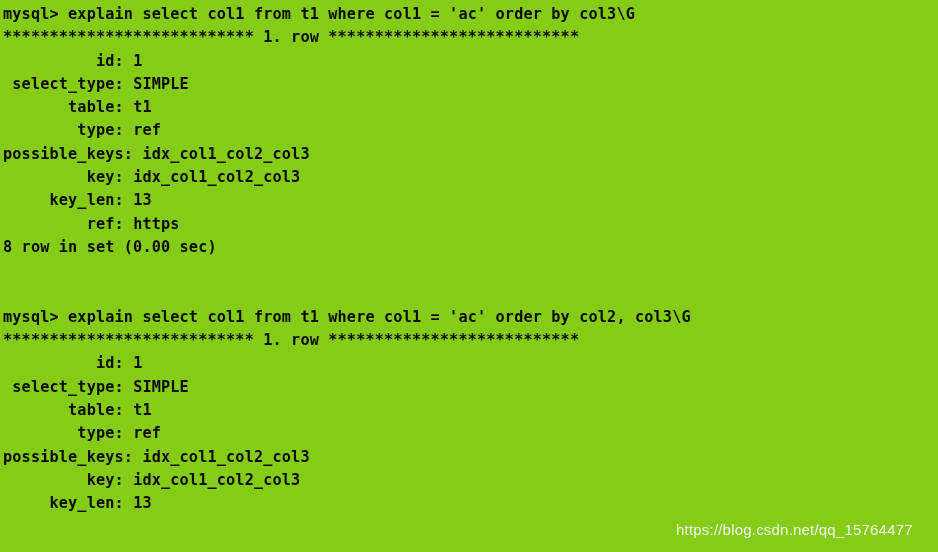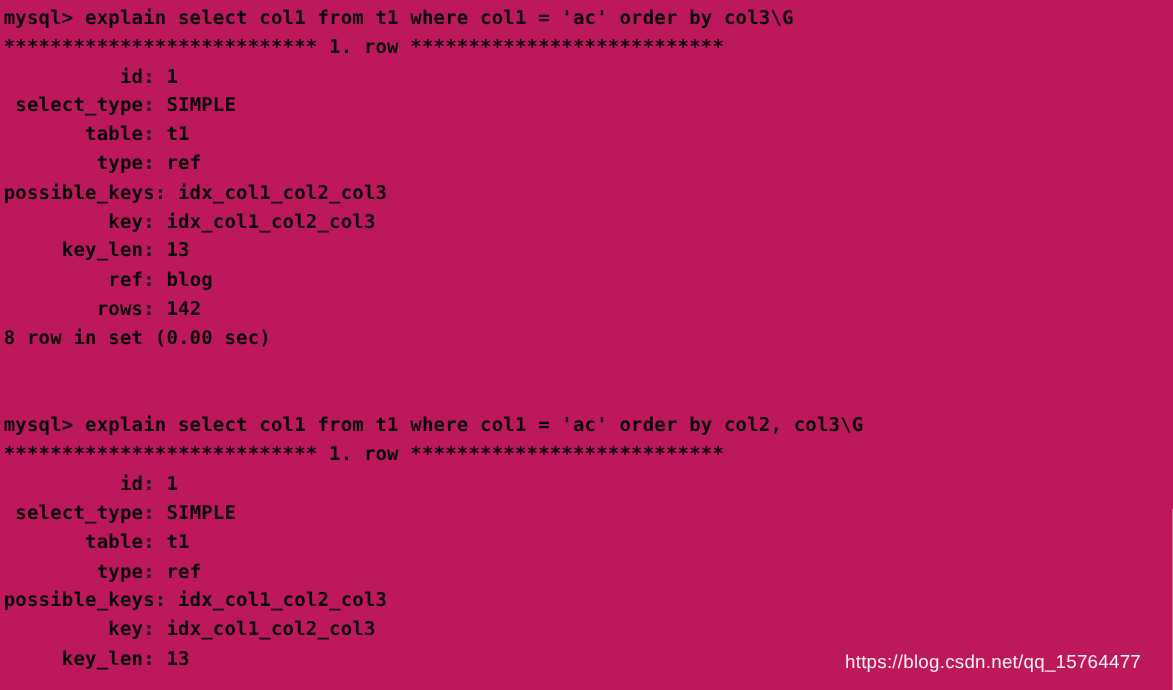--- a/index.html
+++ b/index.html
@@ -15,21 +15,21 @@
     position: relative;
   }
   #terminal {
     position: absolute;
     left: 0;
     top: 0;
     width: 938px;
     height: 552px;
     padding: 3px 0 0 3px;
     box-sizing: border-box;
-    background: #be185d;
+    background: #84cc16;
   }
   .line {
     font-size: 15.2px;
     line-height: 23.3px;
     color: #0a0a0a;
     white-space: pre;
     letter-spacing: 0.15px;
     font-weight: 700;
     height: 23.3px;
   }
@@ -57,22 +57,21 @@
   <div class="line">mysql&gt; explain select col1 from t1 where col1 = 'ac' order by col3\G</div>
   <div class="line">*************************** 1. row ***************************</div>
 
   <div class="line"><span>          id: </span><span>1</span></div>
   <div class="line"><span> select_type: </span><span>SIMPLE</span></div>
   <div class="line"><span>       table: </span><span>t1</span></div>
   <div class="line"><span>        type: </span><span>ref</span></div>
   <div class="line"><span>possible_keys: </span><span>idx_col1_col2_col3</span></div>
   <div class="line"><span>         key: </span><span>idx_col1_col2_col3</span></div>
   <div class="line"><span>     key_len: </span><span>13</span></div>
-  <div class="line"><span>         ref: </span><span>blog</span></div>
-  <div class="line"><span>        rows: </span><span>142</span></div>
+  <div class="line"><span>         ref: </span><span>https</span></div>
 
   <div class="line">8 row in set (0.00 sec)</div>
 
   <div class="line blank"></div>
   <div class="line blank"></div>
 
   <div class="line">mysql&gt; explain select col1 from t1 where col1 = 'ac' order by col2, col3\G</div>
   <div class="line">*************************** 1. row ***************************</div>
 
   <div class="line"><span>          id: </span><span>1</span></div>

